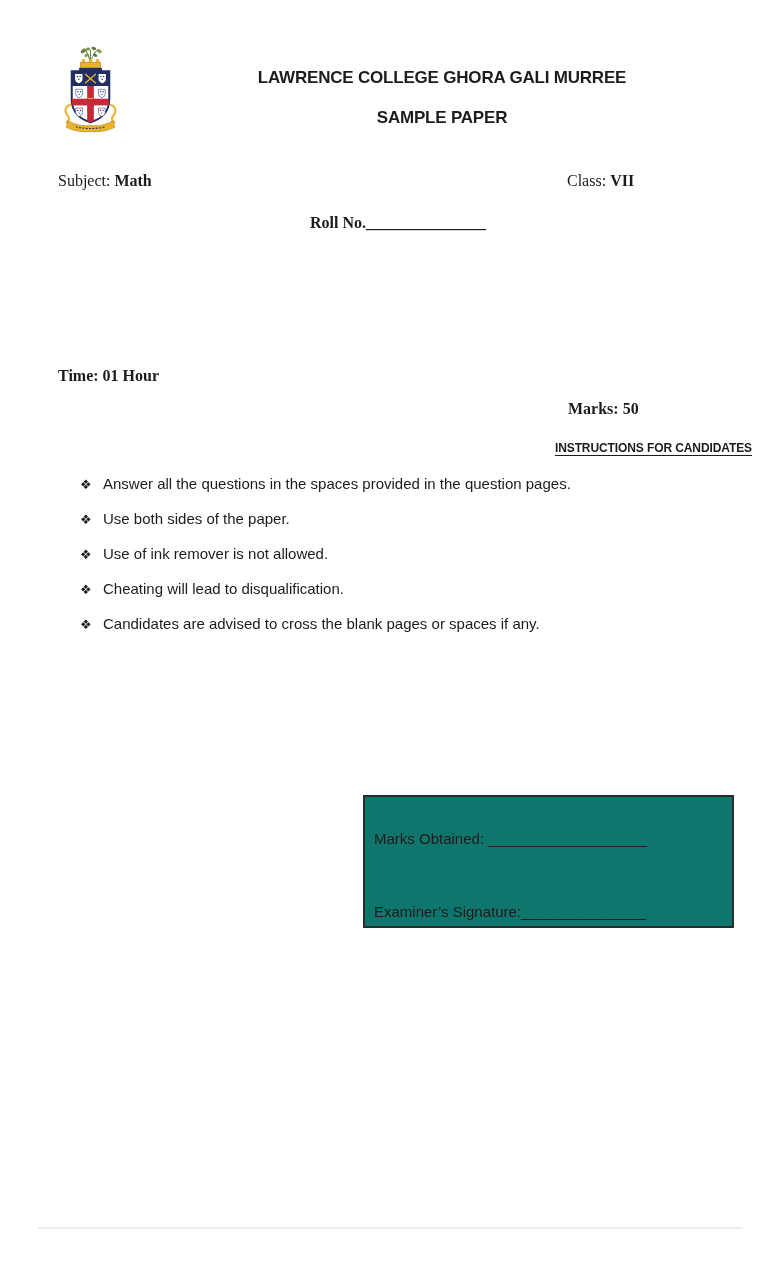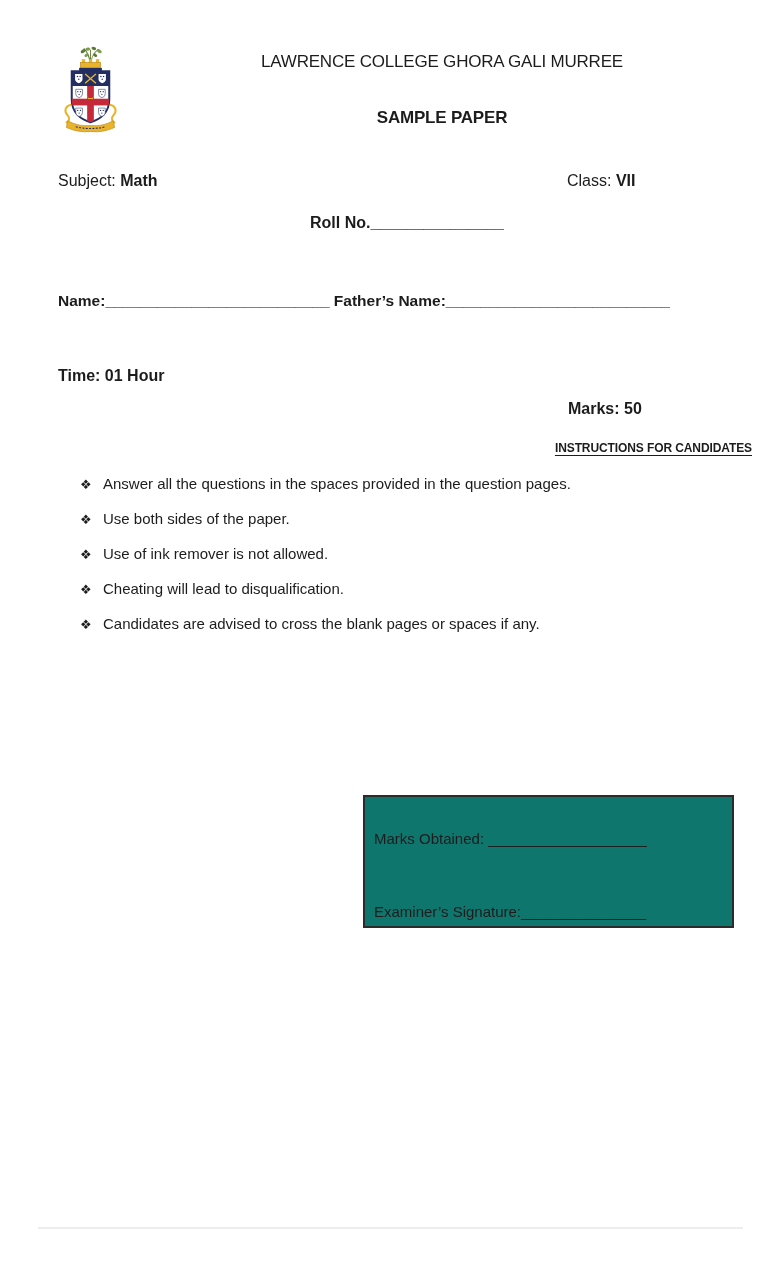--- a/index.html
+++ b/index.html
@@ -11,30 +11,30 @@
     font-family: "Liberation Sans", sans-serif;
     color: #1c1c1c;
     overflow: hidden;
   }
   .abs { position: absolute; }
 
   
   #crest { left: 57px; top: 45px; width: 67px; height: 90px; }
   #titles { left: 116px; top: 0; width: 652px; text-align: center; }
   .title-main {
-    position: absolute; left: 0; top: 52px; width: 100%;
-    font-size: 17px; font-weight: 400; letter-spacing: -0.2px;
+    position: absolute; left: 0; top: 68px; width: 100%;
+    font-size: 17px; font-weight: 700; letter-spacing: -0.2px;
   }
   .title-sub {
     position: absolute; left: 0; top: 96px; width: 100%;
     font-size: 17px; font-weight: 700; letter-spacing: -0.2px; margin-top: 12px;
   }
 
   
-  .row-text { font-size: 16px; white-space: nowrap; }
+  .row-text { font-size: 16px; white-space: nowrap; font-family: Liberation Serif, serif; }
   #subject-row  { left: 58px;  top: 172px; }
   #class-row    { left: 567px; top: 172px; }
   .lbl { font-weight: 400; }
   .val { font-weight: 700; }
   #roll-row     { left: 310px; top: 214px; font-weight: 700; }
   #name-row     { left: 58px;  top: 292px; font-weight: 700; font-size: 15.5px; }
   #time-row     { left: 58px;  top: 367px; font-weight: 700; text-align: right; }
   #marks-row    { left: 568px; top: 367px; font-weight: 700; margin-top: 33px; }
 
   
@@ -180,21 +180,20 @@
     <span class="lbl">Subject:</span>
     <span class="val">Math</span>
   </div>
   <div id="class-row" class="abs row-text">
     <span class="lbl">Class:</span>
     <span class="val">VII</span>
   </div>
 
   <div id="roll-row" class="abs row-text">Roll No._______________</div>
 
-  <div id="name-row" class="abs row-text">Name:__________________________ Father’s Name:__________________________</div>
 
   <div id="time-row" class="abs row-text">Time: 01 Hour</div>
   <div id="marks-row" class="abs row-text">Marks: 50</div>
 
   <div id="instr-heading" class="abs">INSTRUCTIONS FOR CANDIDATES</div>
   <ul id="instructions-list" class="abs">
       <li>
         <span class="bullet">❖</span>
         <span class="btext">Answer all the questions in the spaces provided in the question pages.</span>
       </li>

